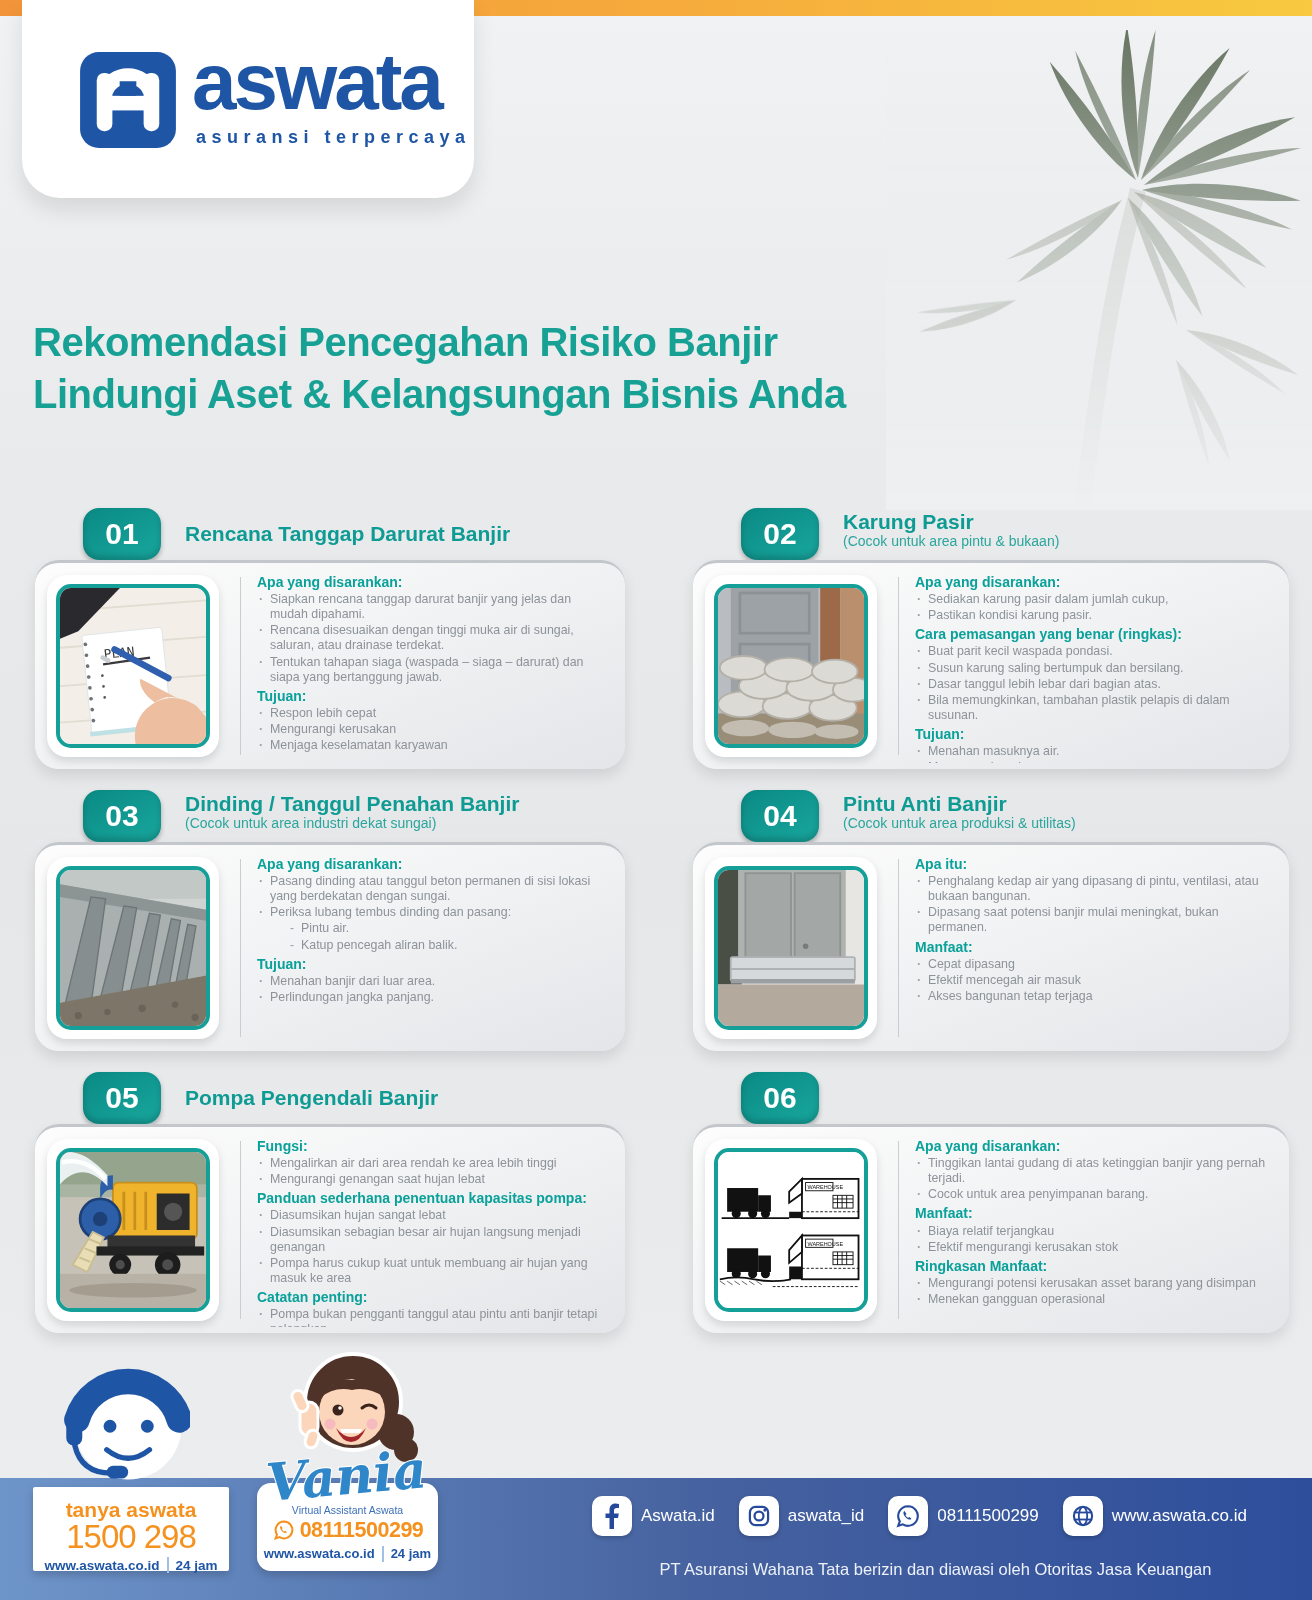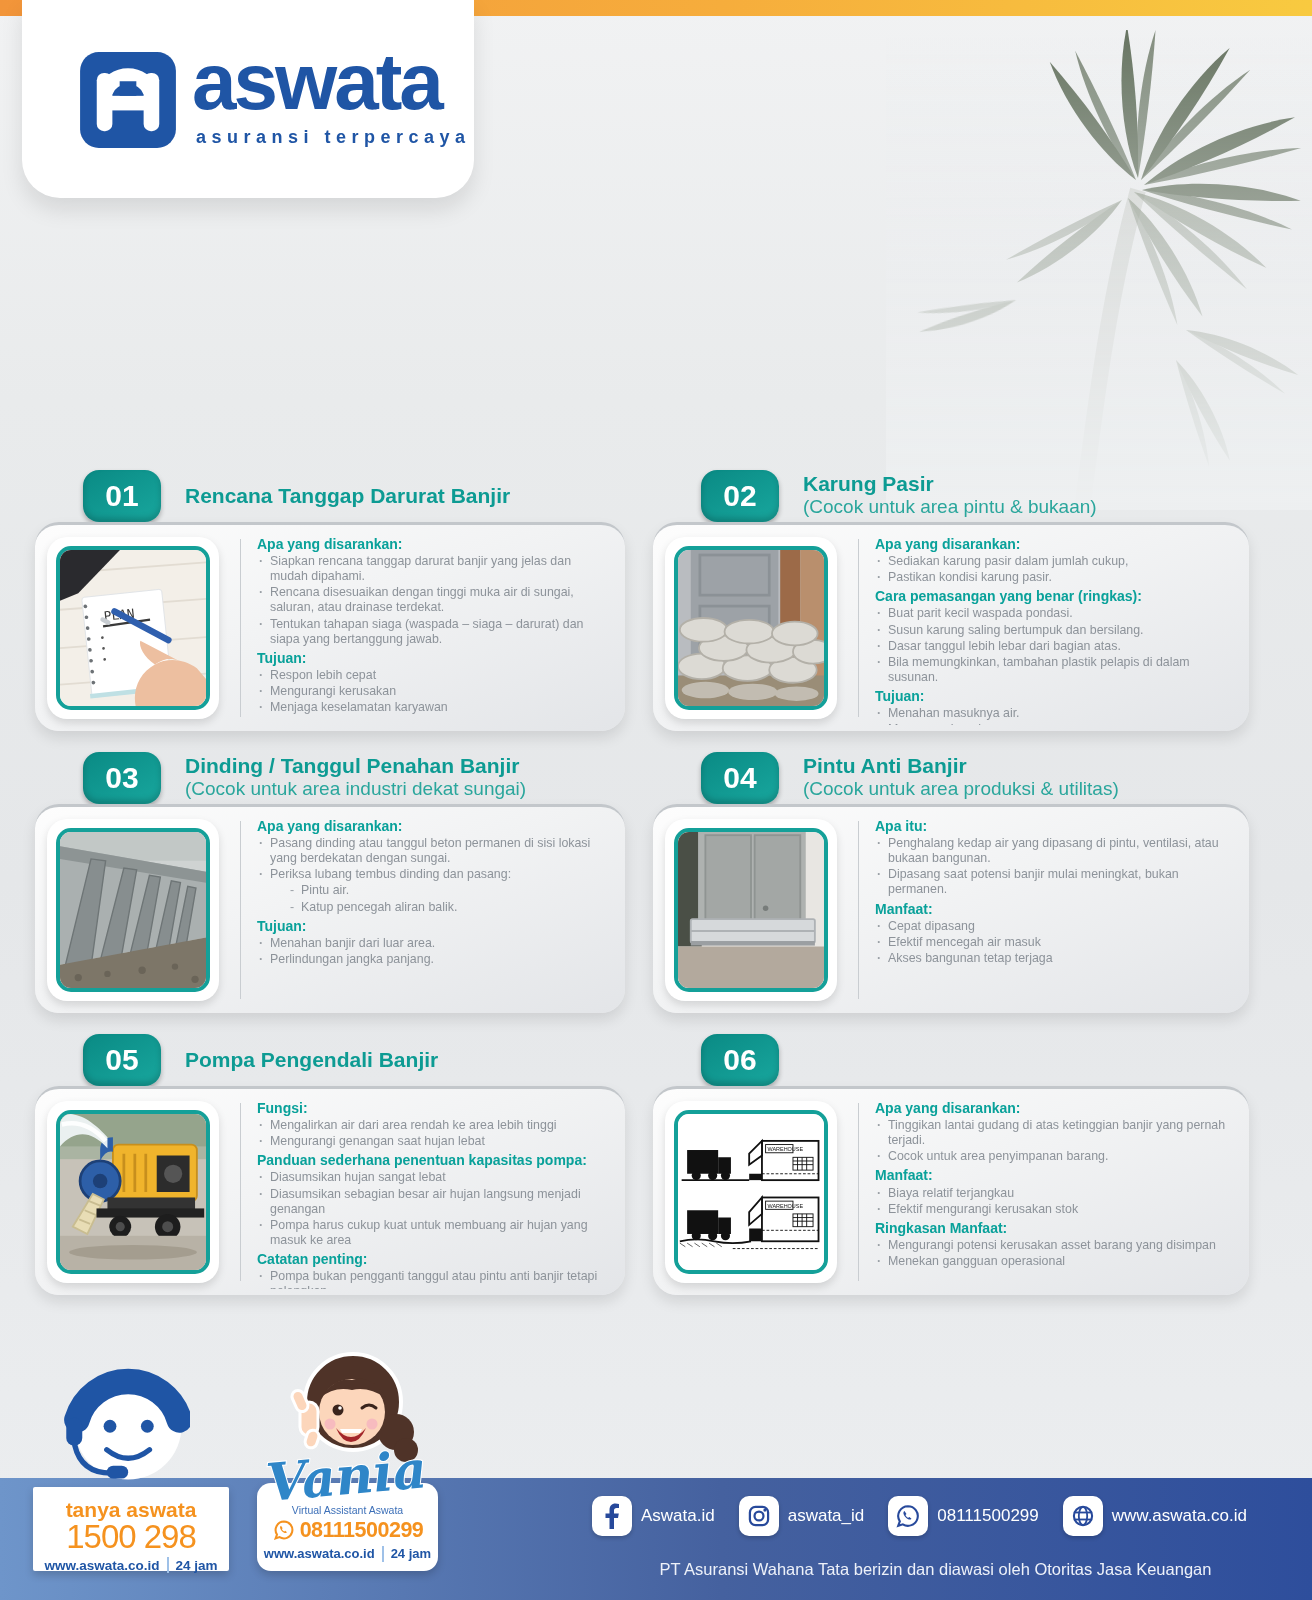--- a/index.html
+++ b/index.html
@@ -16,32 +16,32 @@
   .logo-mark{width:100px;height:100px;flex:0 0 auto;}
   .logo-texts{margin-left:14px;line-height:1;}
   .logo-brand{font-size:80px;font-weight:bold;color:#1f55a5;letter-spacing:-3px;display:block;margin-top:-8px;}
   .logo-tagline{display:block;font-size:18px;font-weight:bold;color:#1f55a5;letter-spacing:5.5px;margin-top:6px;margin-left:4px;}
   
   .headline{position:absolute;left:33px;top:316px;font-size:40px;font-weight:bold;color:#17a195;
             line-height:1.30;letter-spacing:-0.5px;}
   
   .palm{position:absolute;right:-14px;top:30px;width:440px;height:480px;pointer-events:none;}
   
-  .cards{position:absolute;left:35px;top:470px;display:grid;grid-template-columns:590px 596px;
-         column-gap:28px;grid-auto-rows:282px;}
+  .cards{position:absolute;left:35px;top:508px;display:grid;grid-template-columns:590px 596px;
+         column-gap:68px;grid-auto-rows:282px;}
   .card-block{position:relative;}
   .card-head{display:flex;gap:24px;margin-left:48px;height:52px;}
   .badge{width:78px;height:52px;border-radius:16px;flex:0 0 auto;
          background:linear-gradient(150deg,#0a8a84,#18a79e);
          color:#fff;font-size:30px;font-weight:bold;display:flex;align-items:center;justify-content:center;
          box-shadow:inset 0 -4px 6px rgba(0,0,0,.18),0 3px 5px rgba(0,0,0,.28);}
   .head-text{display:flex;flex-direction:column;justify-content:flex-start;padding-top:2px;}
   .head-text.single{justify-content:center;padding-top:0;}
   .card-title{color:#0d9b93;font-size:21px;font-weight:bold;line-height:1.14;}
-  .card-subtitle{color:#2aa69c;font-size:19px;line-height:1.14;text-align:center;}
+  .card-subtitle{color:#2aa69c;font-size:14px;line-height:1.14;}
   .card-body{position:relative;margin-top:0;height:206px;border-radius:24px;
              background:linear-gradient(160deg,#fdfdfd 0%,#f2f3f4 45%,#e3e5e8 100%);
              border-top:3px solid #c3c7cb;box-shadow:0 7px 14px rgba(0,0,0,.10);}
   .card-body::after{content:'';position:absolute;right:-11px;bottom:-11px;width:240px;height:95px;
              border-right:15px solid #10928b;border-bottom:15px solid #10928b;
              border-bottom-right-radius:36px;z-index:-1;}
   .photo{position:absolute;left:12px;top:12px;bottom:12px;width:172px;background:#fff;border-radius:20px;
          box-shadow:0 4px 9px rgba(0,0,0,.13);padding:9px;box-sizing:border-box;}
   .photo-inner{width:100%;height:100%;border:4px solid #14a099;border-radius:15px;overflow:hidden;background:#eef0f0;box-sizing:border-box;}
   .photo-inner svg{display:block;width:100%;height:100%;}
@@ -129,20 +129,24 @@
         <rect x="26" y="44" width="44" height="14" fill="#fff"></rect>
         <rect x="40" y="30" width="16" height="14" fill="#1f55a5"></rect>
       </svg>
       <div class="logo-texts">
         <span class="logo-brand">aswata</span>
         <span class="logo-tagline">asuransi terpercaya</span>
       </div>
     </div>
   </div>
 
+  <div class="headline">
+    <span>Rekomendasi Pencegahan Risiko Banjir</span><br>
+    <span>Lindungi Aset &amp; Kelangsungan Bisnis Anda</span>
+  </div>
 
   <div class="cards" id="cards">
       <section class="card-block">
         <div class="card-head">
           <div class="badge">
             <span>01</span>
           </div>
           <div class="head-text single">
             <div class="card-title">Rencana Tanggap Darurat Banjir</div>
           </div>

